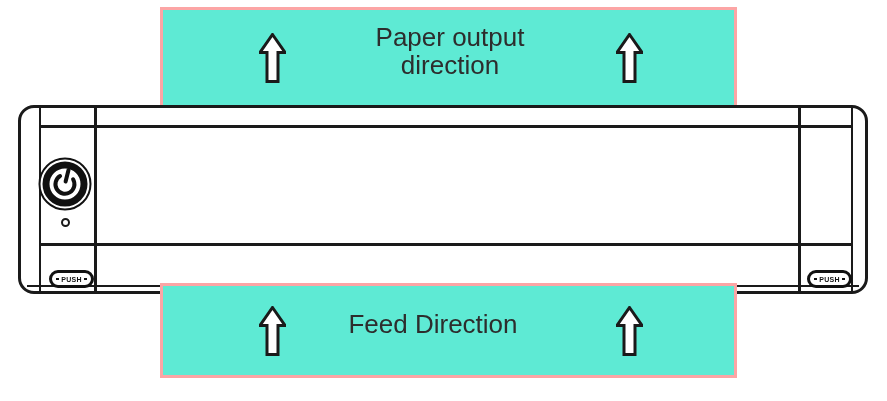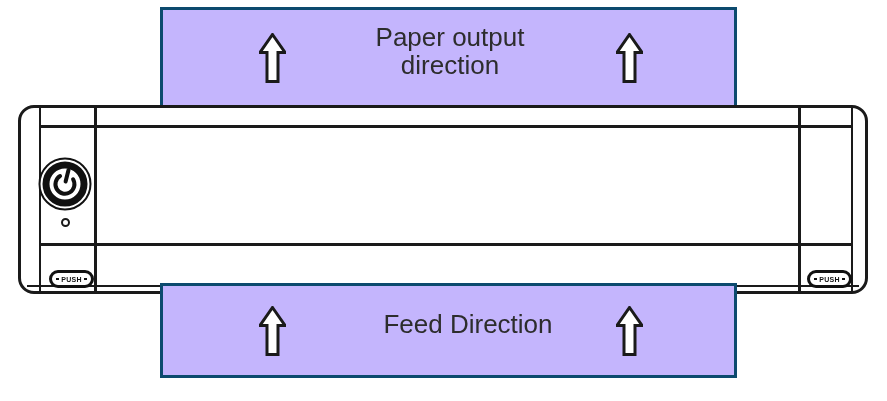--- a/index.html
+++ b/index.html
@@ -2,31 +2,31 @@
 <html><head>
 <meta charset="utf-8">
 <style>
   html,body{margin:0;padding:0;background:#fff;}
   .canvas{
     position:relative;width:887px;height:401px;background:#fff;overflow:hidden;
     font-family:"Liberation Sans", sans-serif;
   }
   
   .sheet{
-    position:absolute;left:160px;width:577px;background:#c4b5fd;
-    border:3px solid #0c4a6e;box-sizing:border-box;
+    position:absolute;left:160px;width:577px;background:#5eead4;
+    border:3px solid #fca5a5;box-sizing:border-box;
   }
   .sheet-top{top:7px;height:101px;z-index:1;}
   .sheet-bottom{top:283px;height:95px;z-index:3;}
   .sheet-label{
     position:absolute;color:#2d2d2d;text-align:center;
     font-size:26px;line-height:28px;font-weight:400;
   }
   .label-output{left:187px;top:13px;width:200px;}
-  .label-feed{left:185px;top:24px;width:240px;white-space:nowrap;}
+  .label-feed{left:150px;top:24px;width:240px;white-space:nowrap;}
   .arrow{position:absolute;width:27px;height:50px;}
   .arrow-l{left:96px;}
   .arrow-r{left:453px;}
   .arrow-top{top:23px;}
   .arrow-bot{top:20px;}
   
   .printer{
     position:absolute;left:18px;top:105px;width:850px;height:189px;
     background:#fff;border:3px solid #1a1a1a;border-radius:16px;
     box-sizing:border-box;z-index:2;

